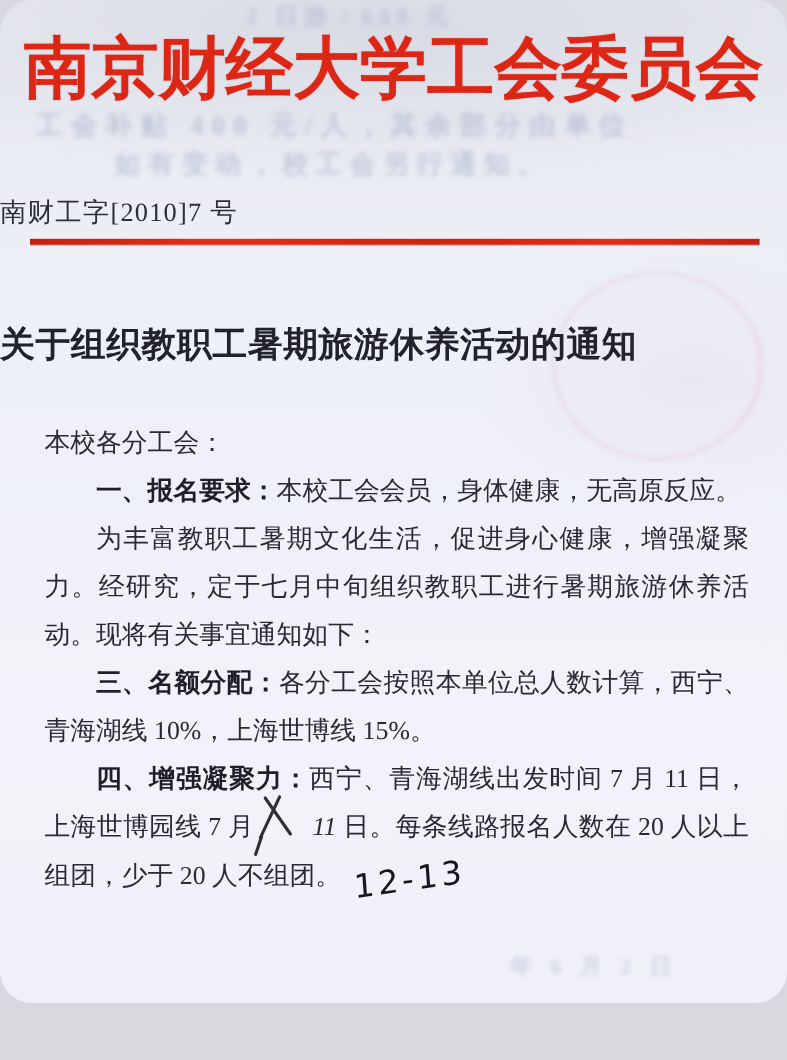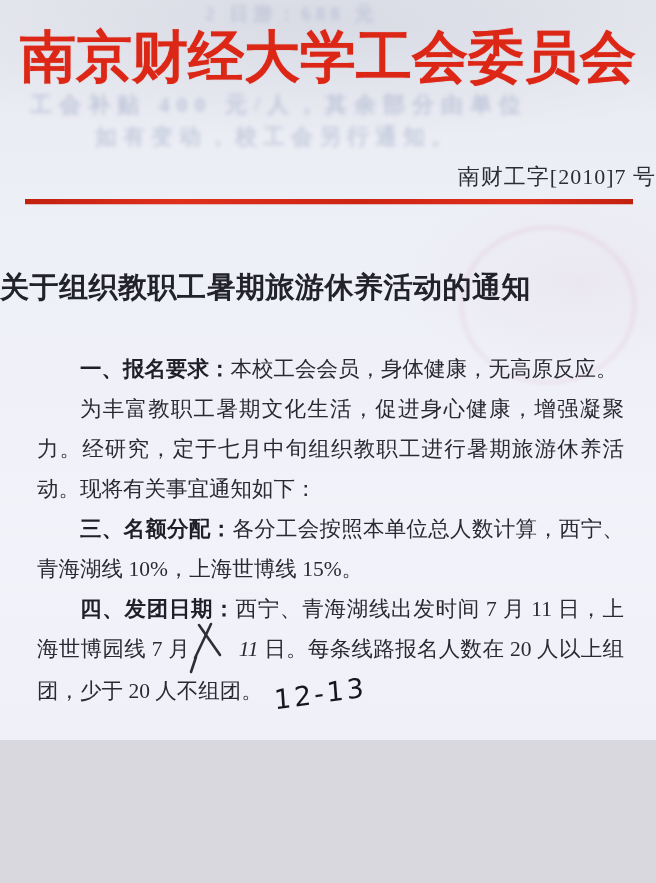--- a/index.html
+++ b/index.html
@@ -1,22 +1,23 @@
 <!DOCTYPE html>
 <html><head>
 <meta charset="utf-8">
 <style>
   html,body{margin:0;padding:0;background:#d8d8de;}
   .page{
-    position:relative;width:656px;height:740px;overflow:hidden;
+    position:relative;width:656px;height:836px;overflow:hidden;
     font-family:"Liberation Serif","DejaVu Serif",serif;
     background:
       radial-gradient(130% 26% at 50% 3%, rgba(203,206,218,.55) 0%, rgba(203,206,218,0) 62%),
       radial-gradient(40% 18% at 88% 38%, rgba(226,214,228,.35) 0%, rgba(226,214,228,0) 70%),
       linear-gradient(180deg,#e9eaf1 0%,#eef0f7 32%,#f2f2f9 72%,#f0f1f8 100%);
+    border-radius: 27px;
   }
   
   .ghost{
     position:absolute;z-index:1;color:#9aa6c4;filter:blur(2.2px);
     font-weight:bold;white-space:nowrap;
     font-family:"Liberation Serif","DejaVu Serif",serif;
   }
   .ghost-top{top:1px;left:205px;font-size:19px;opacity:.42;letter-spacing:5px;}
   .ghost-mid1{top:90px;left:30px;font-size:22px;opacity:.5;letter-spacing:7px;}
   .ghost-mid2{top:122px;left:95px;font-size:22px;opacity:.46;letter-spacing:6px;}
@@ -27,21 +28,21 @@
   }
   
   .masthead{
     position:absolute;z-index:2;top:20px;left:0;right:0;margin:0;
     text-align:center;font-size:56px;font-weight:bold;color:#dc2717;
     letter-spacing:0px;white-space:nowrap;
     text-shadow:0 0 1px rgba(220,39,23,.55);
   }
   .doc-number{
     position:absolute;z-index:2;top:162px;left:0;right:0;
-    text-align:right;font-size:22px;color:#2d2d37;letter-spacing:1px;
+    text-align:left;font-size:22px;color:#2d2d37;letter-spacing:1px;
   }
   .red-rule{
     position:absolute;z-index:2;top:199px;left:25px;width:608px;height:5px;
     background:linear-gradient(90deg,#c2200f,#e0301c 25%,#cd2412 55%,#df2e1a 80%,#c2200f);
     box-shadow:0 1px 0 rgba(194,32,15,.25);
   }
   .notice-title{
     position:absolute;z-index:2;top:268px;left:0;right:0;margin:0;
     font-size:29px;font-weight:bold;color:#222229;
     letter-spacing:.5px;white-space:nowrap;
@@ -81,28 +82,29 @@
   <h1 class="masthead">南京财经大学工会委员会</h1>
 
   <div class="doc-number">南财工字[2010]7 号</div>
 
   <div class="red-rule"></div>
 
   <h2 class="notice-title">关于组织教职工暑期旅游休养活动的通知</h2>
 
   <div class="body-text">
 
+    <p class="salutation">本校各分工会：</p>
 
     <p><span class="item-label">一、报名要求：</span><span>本校工会会员，身体健康，无高原反应。</span></p>
 
     <p>为丰富教职工暑期文化生活，促进身心健康，增强凝聚力。经研究，定于七月中旬组织教职工进行暑期旅游休养活动。现将有关事宜通知如下：</p>
 
 
     <p><span class="item-label">三、名额分配：</span><span>各分工会按照本单位总人数计算，西宁、青海湖线 10%，上海世博线 15%。</span></p>
 
-    <p><span class="item-label">四、发团日期：</span><span>西宁、青海湖线出发时间 7 月 11 日，上海世博园线 7 月 </span><span class="struck"><span>11</span><svg width="38" height="56" viewBox="0 0 38 56" fill="none" stroke="#1e1e25" stroke-width="2.6" stroke-linecap="round" opacity="0.92">
+    <p><span class="item-label">四、增强凝聚力：</span><span>西宁、青海湖线出发时间 7 月 11 日，上海世博园线 7 月 </span><span class="struck"><span>11</span><svg width="38" height="56" viewBox="0 0 38 56" fill="none" stroke="#1e1e25" stroke-width="2.6" stroke-linecap="round" opacity="0.92">
             <path d="M6 38 L22 4"></path>
             <path d="M10 5 L31 35"></path>
             <path d="M7 37 L2 52"></path>
           </svg></span><span> 日。每条线路报名人数在 20 人以上组团，少于 20 人不组团。</span><span class="hand-note">12-13</span></p>
 
   </div>
 </div>
 
 </body></html>

